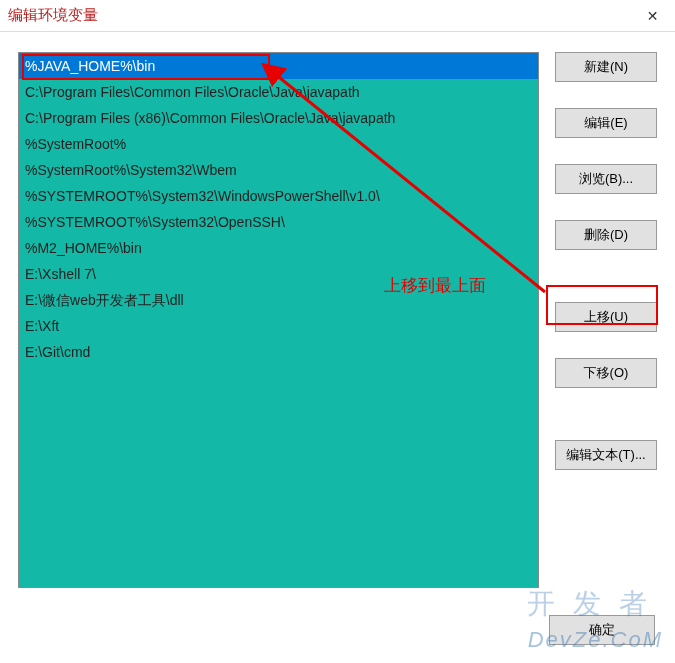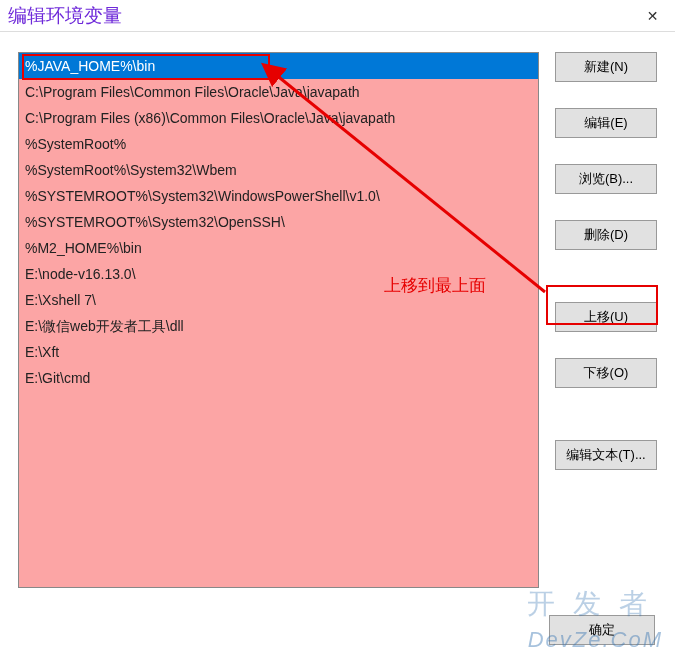--- a/index.html
+++ b/index.html
@@ -14,22 +14,22 @@
     }
     .titlebar {
       height: 32px;
       display: flex;
       align-items: center;
       padding: 0 8px;
       border-bottom: 1px solid #ddd;
       position: relative;
     }
     .titlebar-text {
-      font-size: 19px;
-      color: #6d28d9;
+      font-size: 15px;
+      color: #b91c1c;
       font-family: Liberation Serif, serif;
     }
     .close-btn {
       position: absolute;
       right: 0;
       top: 0;
       width: 45px;
       height: 32px;
       display: flex;
       align-items: center;
@@ -40,21 +40,21 @@
     }
     .content {
       display: flex;
       padding: 20px 18px 75px 18px;
       gap: 16px;
       height: calc(100% - 32px);
     }
     .listbox {
       flex: 1;
       border: 1px solid #888;
-      background: #fca5a5;
+      background: #14b8a6;
       overflow: hidden;
       position: relative;
     }
     .list-item {
       padding: 3px 6px;
       font-size: 14px;
       color: #222;
       white-space: nowrap;
       overflow: hidden;
       cursor: default;
@@ -161,21 +161,20 @@
 <div class="content">
   <div class="listbox">
     <div class="list-item selected">%JAVA_HOME%\bin</div>
     <div class="list-item">C:\Program Files\Common Files\Oracle\Java\javapath</div>
     <div class="list-item">C:\Program Files (x86)\Common Files\Oracle\Java\javapath</div>
     <div class="list-item">%SystemRoot%</div>
     <div class="list-item">%SystemRoot%\System32\Wbem</div>
     <div class="list-item">%SYSTEMROOT%\System32\WindowsPowerShell\v1.0\</div>
     <div class="list-item">%SYSTEMROOT%\System32\OpenSSH\</div>
     <div class="list-item">%M2_HOME%\bin</div>
-    <div class="list-item">E:\node-v16.13.0\</div>
     <div class="list-item">E:\Xshell 7\</div>
     <div class="list-item">E:\微信web开发者工具\dll</div>
     <div class="list-item">E:\Xft</div>
     <div class="list-item">E:\Git\cmd</div>
   </div>
 
   <div class="button-col">
     <button class="btn">新建(N)</button>
     <div class="spacer-sm"></div>
     <button class="btn">编辑(E)</button>

